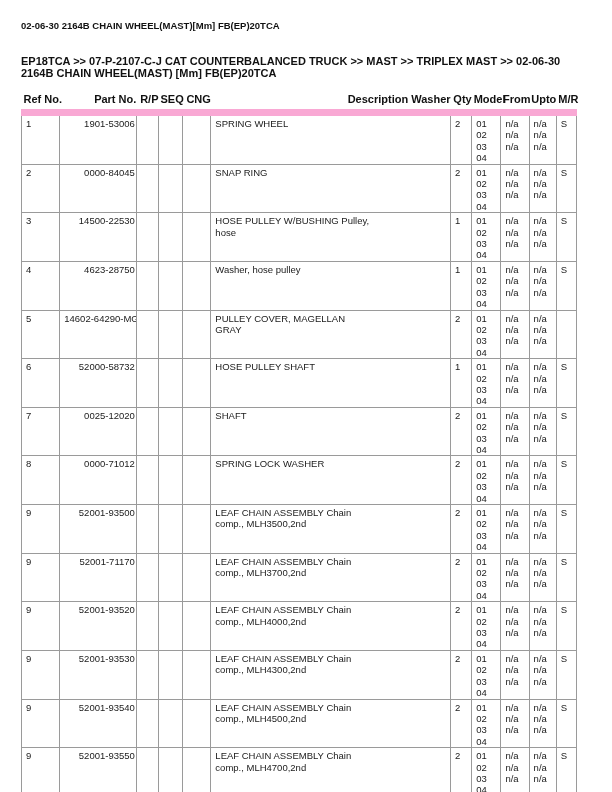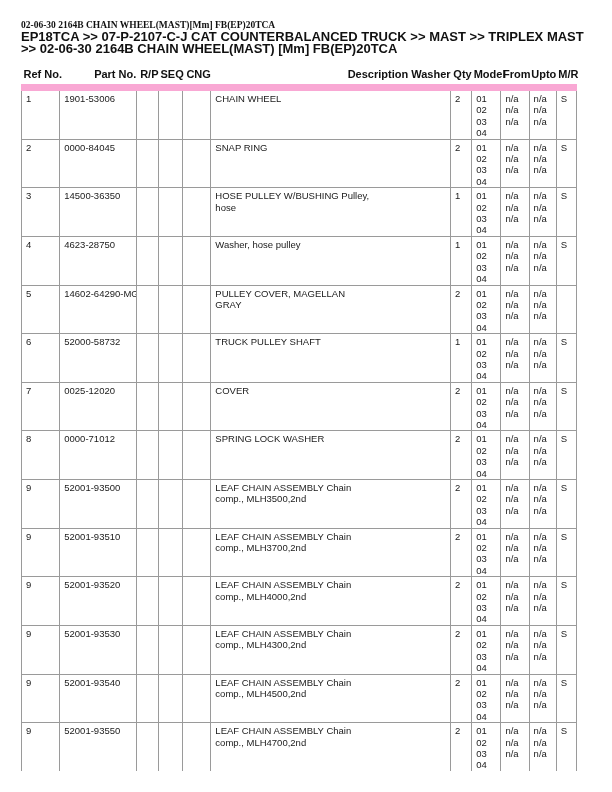--- a/index.html
+++ b/index.html
@@ -19,25 +19,24 @@
     position: absolute;
     left: 21px;
     top: 20px;
     width: 572px;
   }
   .title {
     font-size: 9.5px;
     font-weight: bold;
     line-height: 11px;
     color: #111111;
-    font-family: Liberation Serif, serif;
   }
   .breadcrumb {
-    margin-top: 0;
-    font-size: 13px;
+    margin-top: 25px;
+    font-size: 11px;
     font-weight: bold;
     line-height: 11.5px;
     width: 570px;
     color: #111111;
   }
   table.parts {
     border-collapse: collapse;
     table-layout: fixed;
     width: 556px;
     margin-top: 14px;
@@ -62,21 +61,21 @@
     padding: 2px 1px 0 4px;
     height: 45px;
     overflow: hidden;
     color: #1a1a1a;
   }
   table.parts tbody tr:last-child td {
     border-bottom: none;
   }
   td .line { min-height: 11.4px; white-space: nowrap; }
   .col-ref_no  { width: 38px; }
-  .col-part_no { width: 76px; }
+  .col-part_no { width: 76px; text-align: right; }
   .col-rp      { width: 22px; }
   .col-seq     { width: 24px; }
   .col-cng     { width: 28px; }
   .col-description { width: 238px; }
   .col-qty     { width: 21px; }
   .col-model   { width: 29px; }
   .col-from    { width: 28px; }
   .col-upto    { width: 27px; }
   .col-mr      { width: 20px; }
 </style>
@@ -127,21 +126,21 @@
           <td class="col-rp">
             <div class="line"></div>
           </td>
           <td class="col-seq">
             <div class="line"></div>
           </td>
           <td class="col-cng">
             <div class="line"></div>
           </td>
           <td class="col-description">
-            <div class="line">CHAIN WHEEL</div>
+            <div class="line">SPRING WHEEL</div>
           </td>
           <td class="col-qty">
             <div class="line">2</div>
           </td>
           <td class="col-model">
             <div class="line">01</div>
             <div class="line">02</div>
             <div class="line">03</div>
             <div class="line">04</div>
           </td>
@@ -199,21 +198,21 @@
           </td>
           <td class="col-mr">
             <div class="line">S</div>
           </td>
         </tr>
         <tr>
           <td class="col-ref_no">
             <div class="line">3</div>
           </td>
           <td class="col-part_no">
-            <div class="line">14500-36350</div>
+            <div class="line">14500-22530</div>
           </td>
           <td class="col-rp">
             <div class="line"></div>
           </td>
           <td class="col-seq">
             <div class="line"></div>
           </td>
           <td class="col-cng">
             <div class="line"></div>
           </td>
@@ -339,21 +338,21 @@
           <td class="col-rp">
             <div class="line"></div>
           </td>
           <td class="col-seq">
             <div class="line"></div>
           </td>
           <td class="col-cng">
             <div class="line"></div>
           </td>
           <td class="col-description">
-            <div class="line">TRUCK PULLEY SHAFT</div>
+            <div class="line">HOSE PULLEY SHAFT</div>
           </td>
           <td class="col-qty">
             <div class="line">1</div>
           </td>
           <td class="col-model">
             <div class="line">01</div>
             <div class="line">02</div>
             <div class="line">03</div>
             <div class="line">04</div>
           </td>
@@ -381,21 +380,21 @@
           <td class="col-rp">
             <div class="line"></div>
           </td>
           <td class="col-seq">
             <div class="line"></div>
           </td>
           <td class="col-cng">
             <div class="line"></div>
           </td>
           <td class="col-description">
-            <div class="line">COVER</div>
+            <div class="line">SHAFT</div>
           </td>
           <td class="col-qty">
             <div class="line">2</div>
           </td>
           <td class="col-model">
             <div class="line">01</div>
             <div class="line">02</div>
             <div class="line">03</div>
             <div class="line">04</div>
           </td>
@@ -496,21 +495,21 @@
           </td>
           <td class="col-mr">
             <div class="line">S</div>
           </td>
         </tr>
         <tr>
           <td class="col-ref_no">
             <div class="line">9</div>
           </td>
           <td class="col-part_no">
-            <div class="line">52001-93510</div>
+            <div class="line">52001-71170</div>
           </td>
           <td class="col-rp">
             <div class="line"></div>
           </td>
           <td class="col-seq">
             <div class="line"></div>
           </td>
           <td class="col-cng">
             <div class="line"></div>
           </td>

